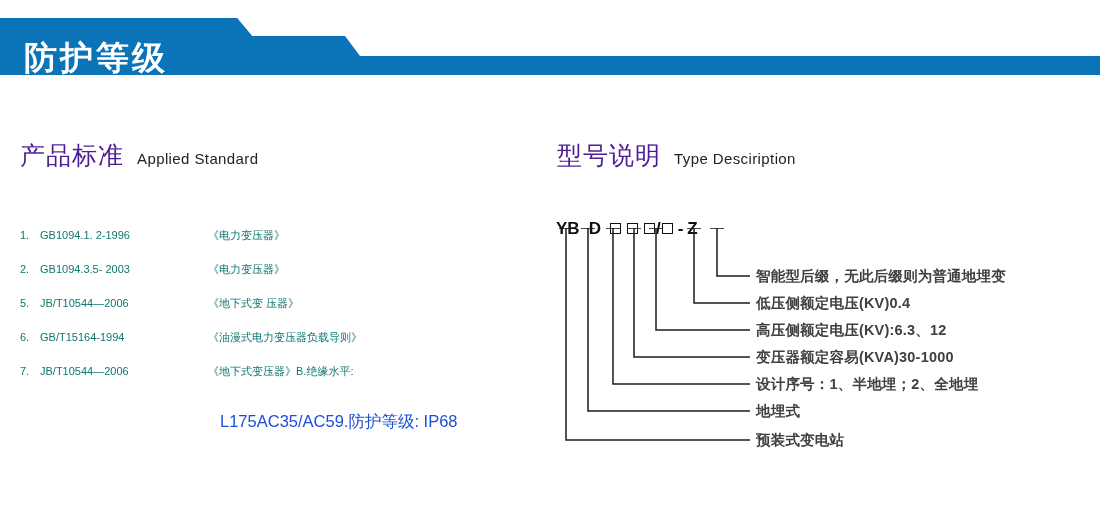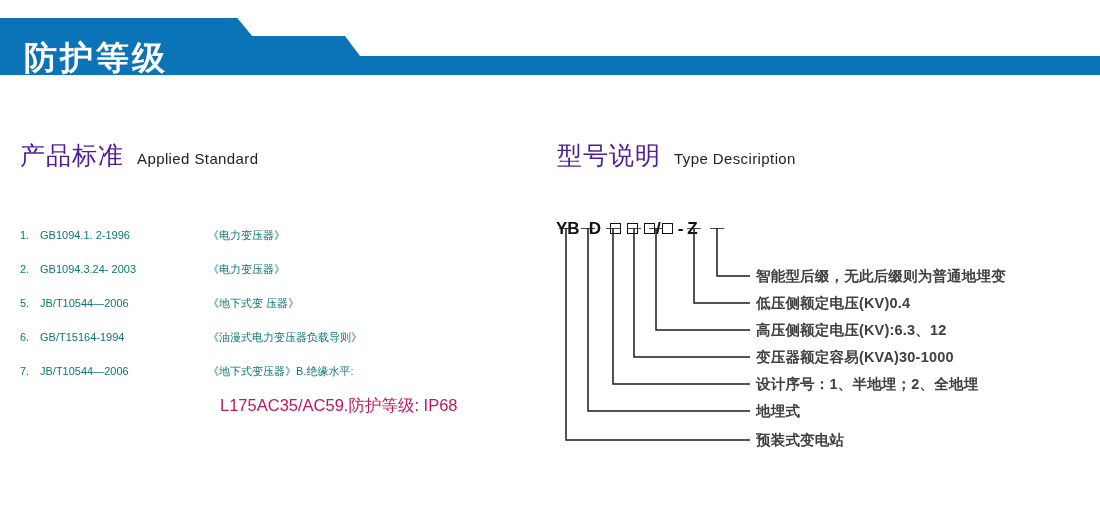--- a/index.html
+++ b/index.html
@@ -99,23 +99,24 @@
   }
   .std-code {
     display: inline-block;
     min-width: 168px;
   }
   .std-name { }
   .standard-subrow {
     height: 34px;
     line-height: 34px;
     font-size: 16.5px;
-    color: #be185d;
+    color: #1d4ed8;
     white-space: nowrap;
     padding-left: 200px;
+    margin-top: 16px;
   }
   #code-row {
     position: absolute;
     left: 556px;
     top: 218px;
     height: 22px;
     white-space: nowrap;
     font-size: 17px;
     font-weight: 700;
     color: #111111;
@@ -170,21 +171,21 @@
 <div class="section-heading" id="heading-standard">
   <span class="heading-cn">产品标准</span><span class="heading-en">Applied Standard</span>
 </div>
 
 <div class="section-heading" id="heading-type">
   <span class="heading-cn">型号说明</span><span class="heading-en">Type Desciription</span>
 </div>
 
 <div id="standards-list">
     <div class="standard-row"><span class="std-index">1.</span><span class="std-code">GB1094.1. 2-1996</span><span class="std-name">《电力变压器》</span></div>
-    <div class="standard-row"><span class="std-index">2.</span><span class="std-code">GB1094.3.24- 2003</span><span class="std-name">《电力变压器》</span></div>
+    <div class="standard-row"><span class="std-index">2.</span><span class="std-code">GB1094.3.5- 2003</span><span class="std-name">《电力变压器》</span></div>
     <div class="standard-row"><span class="std-index">5.</span><span class="std-code">JB/T10544—2006</span><span class="std-name">《地下式变 压器》</span></div>
     <div class="standard-row"><span class="std-index">6.</span><span class="std-code">GB/T15164-1994</span><span class="std-name">《油漫式电力变压器负载导则》</span></div>
     <div class="standard-row"><span class="std-index">7.</span><span class="std-code">JB/T10544—2006</span><span class="std-name">《地下式变压器》B.绝缘水平:</span></div>
     <div class="standard-subrow">L175AC35/AC59.防护等级: IP68</div>
   </div>
 
 <div id="code-row"><span class="code-seg" style="margin-left: 0px;">YB</span><span class="code-seg" style="margin-left: 9px;">D</span><span class="code-seg" style="margin-left: 9px;"><span class="code-box"></span></span><span class="code-seg" style="margin-left: 6px;"><span class="code-box"></span></span><span class="code-seg" style="margin-left: 6px;"><span class="code-box"></span></span><span class="code-seg" style="margin-left: 1px;">/</span><span class="code-seg" style="margin-left: 1px;"><span class="code-box"></span></span><span class="code-seg" style="margin-left: 5px;">-</span><span class="code-seg" style="margin-left: 4px;">Z</span></div>
 <svg id="leader-svg" width="320" height="230" viewBox="0 0 320 230">
     <line x1="165" y1="0" x2="179" y2="0" stroke="#1b1b1b" stroke-width="1.6"></line>
     <path d="M172,0 L172,48 L205,48" fill="none" stroke="#1b1b1b" stroke-width="1.5"></path>

